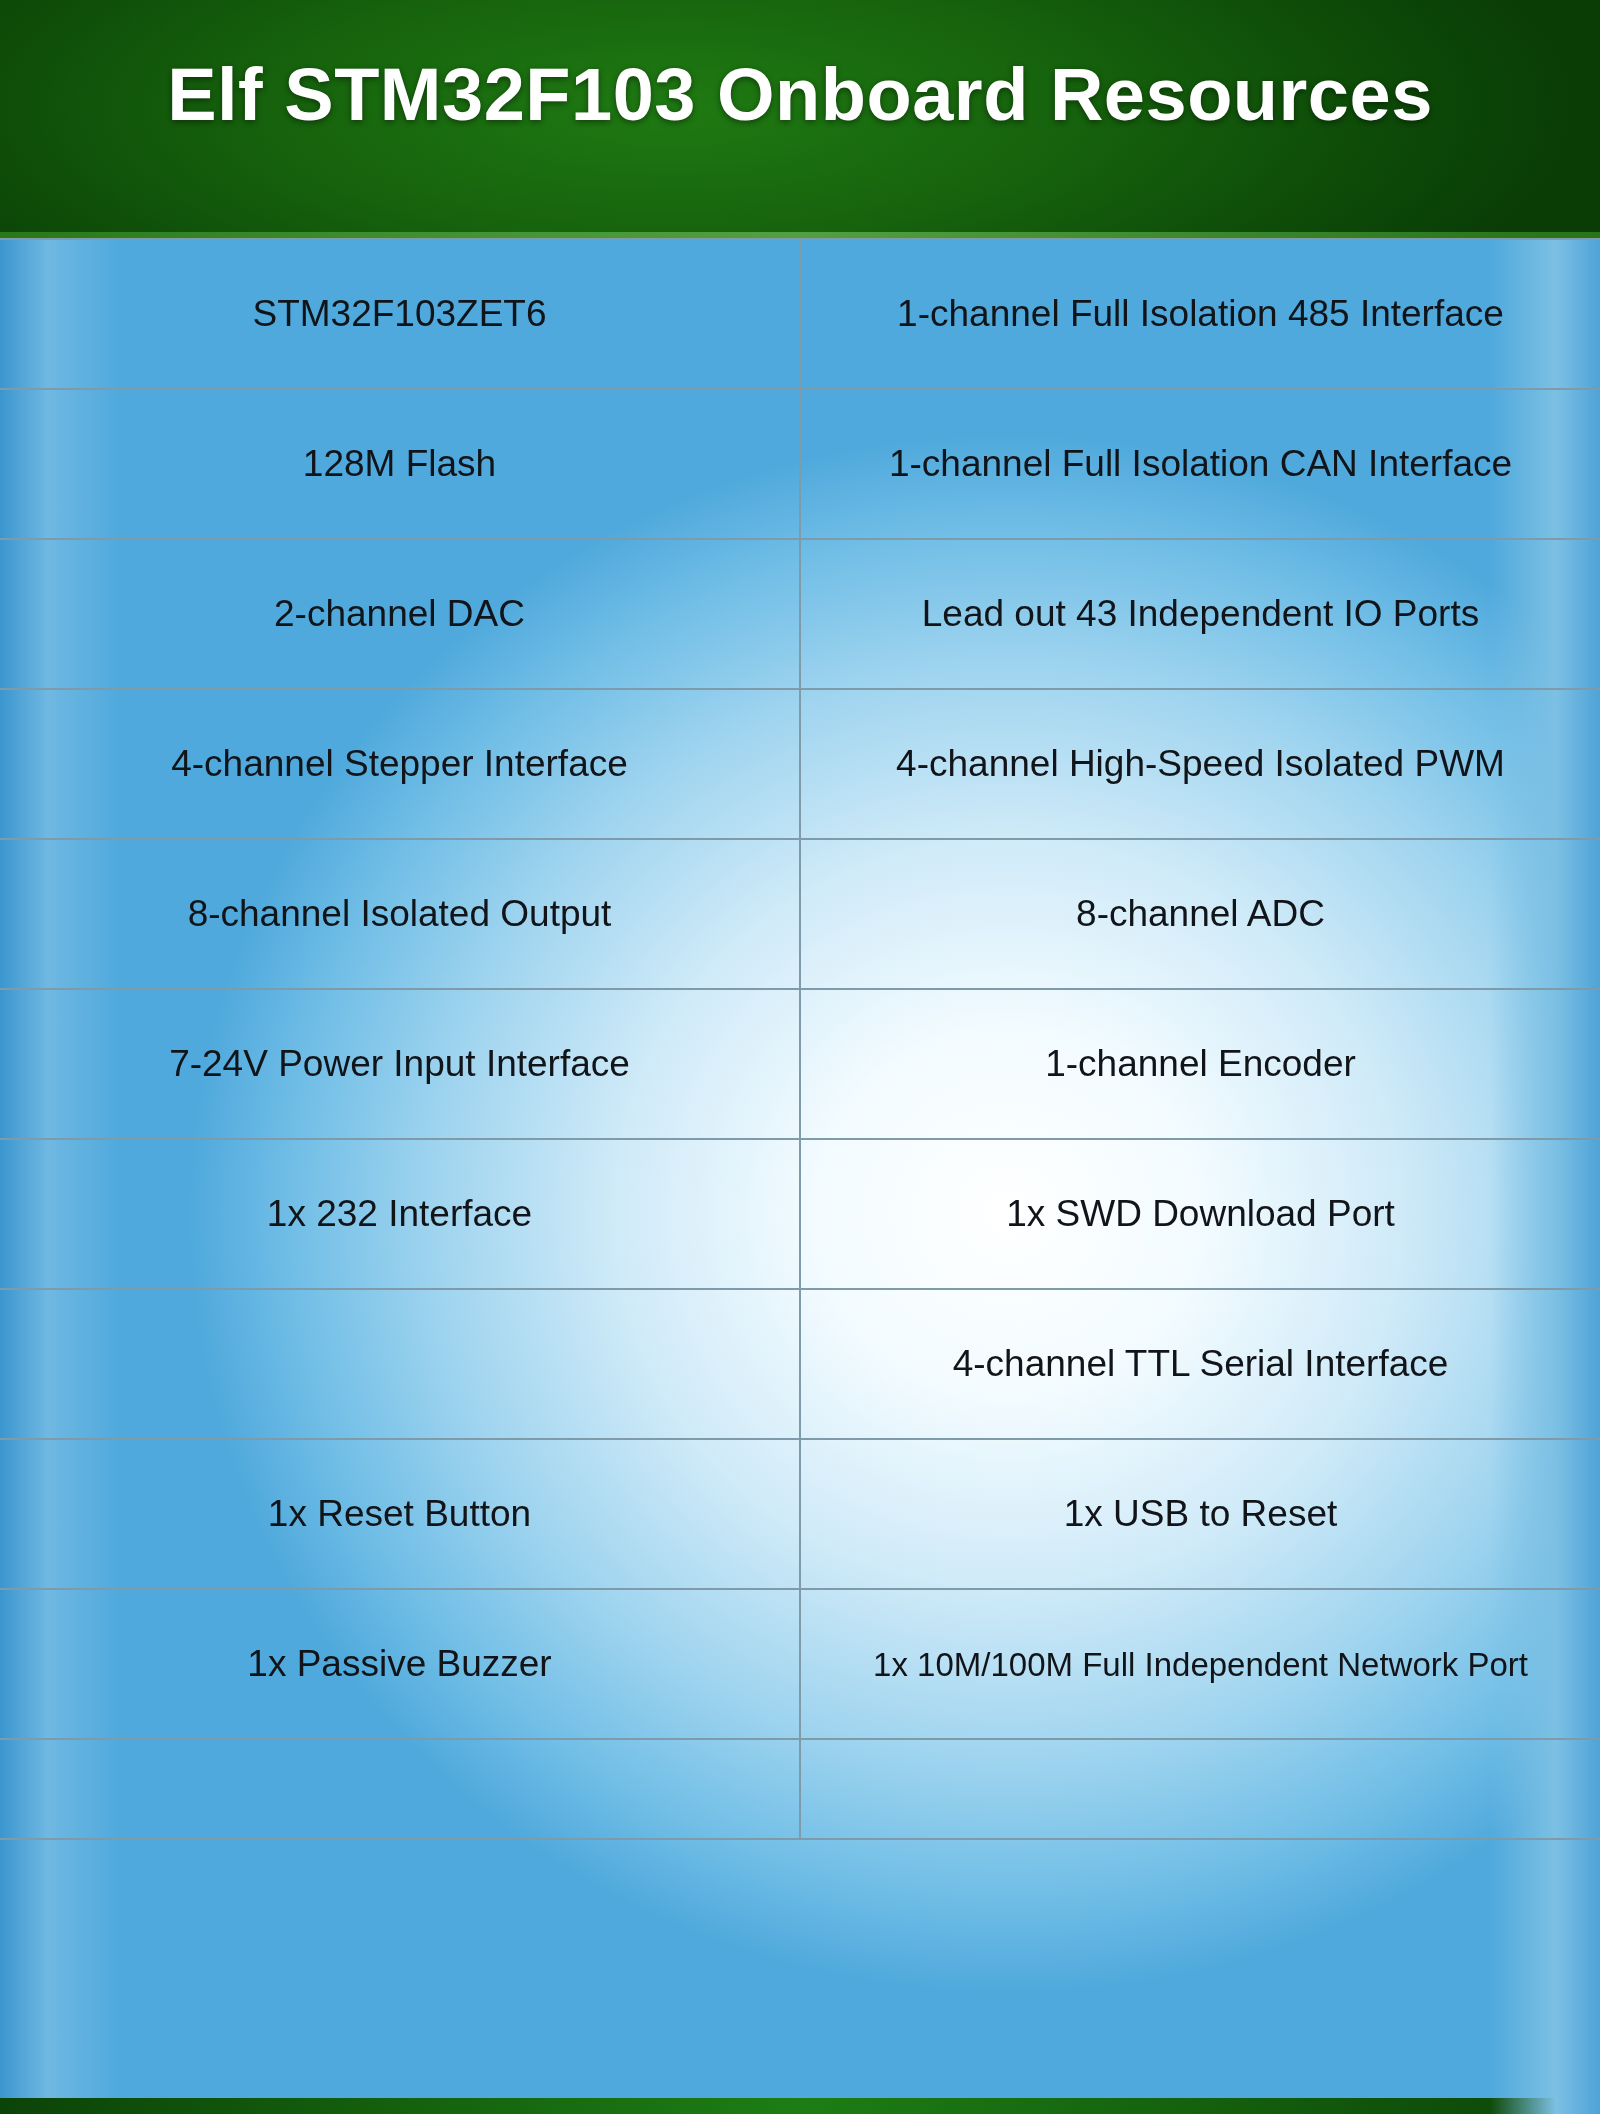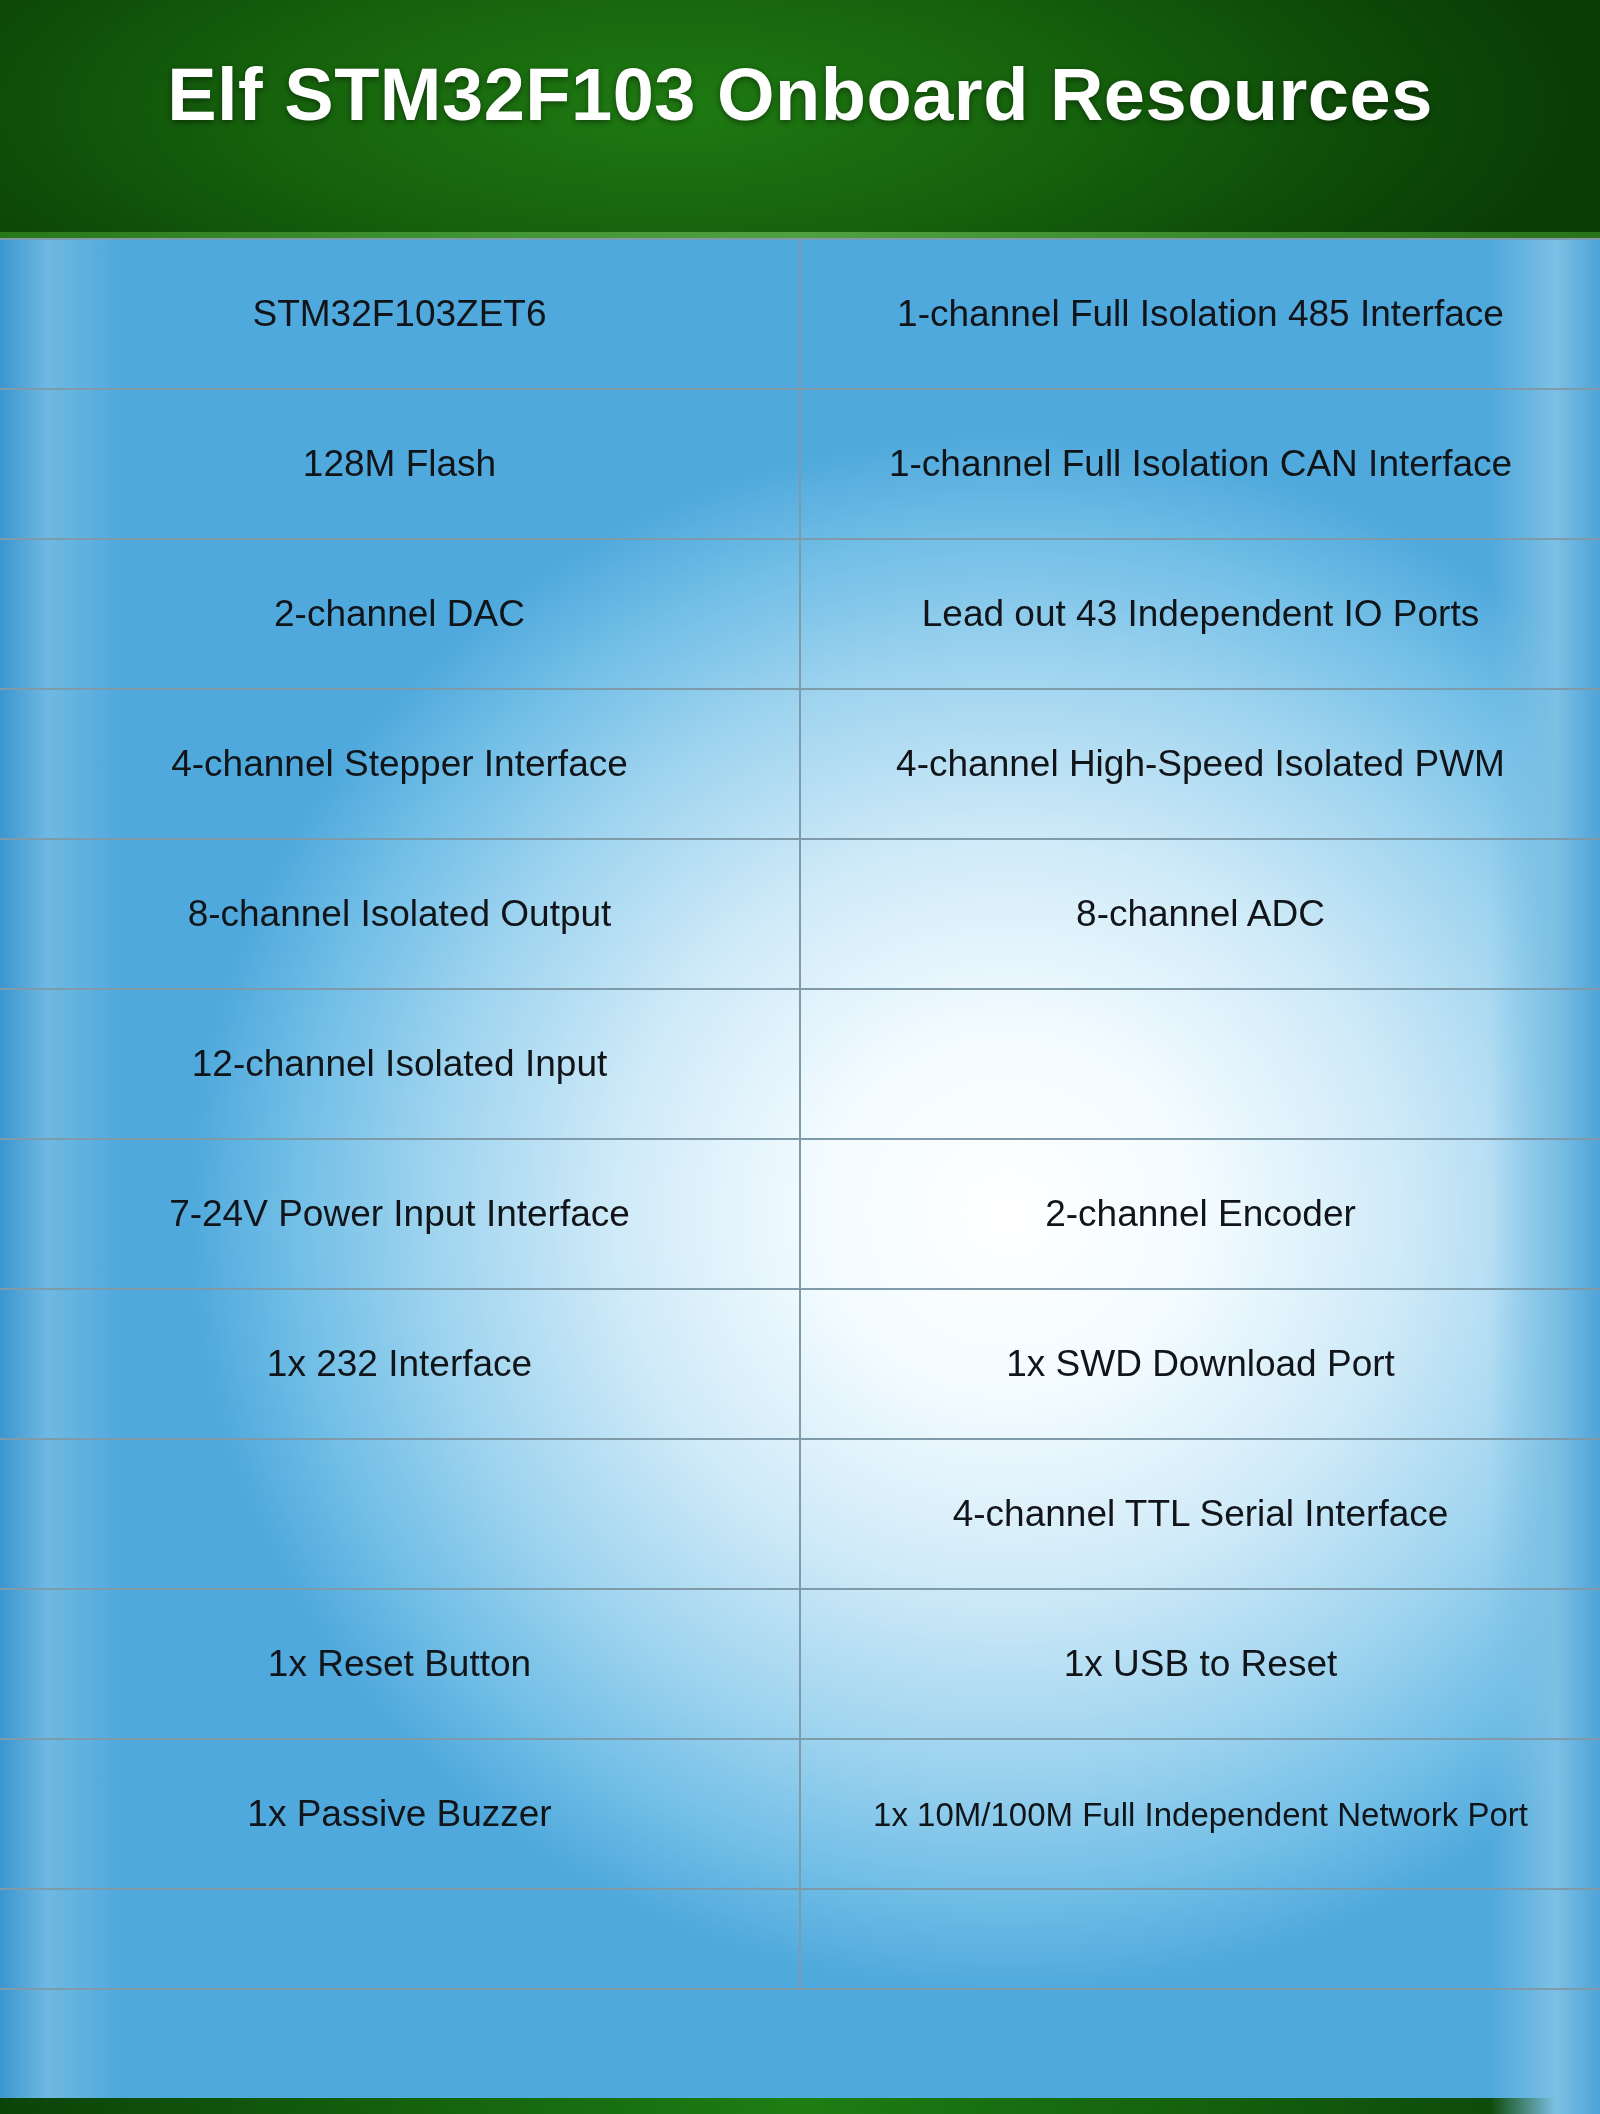--- a/index.html
+++ b/index.html
@@ -154,26 +154,22 @@
         </tr>
         <tr>
           <td class="col-left"><span class="fit">4-channel Stepper Interface</span></td>
           <td class="col-right"><span class="fit">4-channel High-Speed Isolated PWM</span></td>
         </tr>
         <tr>
           <td class="col-left"><span class="fit">8-channel Isolated Output</span></td>
           <td class="col-right"><span class="fit">8-channel ADC</span></td>
         </tr>
         <tr>
-          <td class="col-left"><span class="fit">12-channel Isolated Input</span></td>
-          <td class="col-right"><span class="fit"></span></td>
-        </tr>
-        <tr>
           <td class="col-left"><span class="fit">7-24V Power Input Interface</span></td>
-          <td class="col-right"><span class="fit">2-channel Encoder</span></td>
+          <td class="col-right"><span class="fit">1-channel Encoder</span></td>
         </tr>
         <tr>
           <td class="col-left"><span class="fit">1x 232 Interface</span></td>
           <td class="col-right"><span class="fit">1x SWD Download Port</span></td>
         </tr>
         <tr>
           <td class="col-left"><span class="fit"></span></td>
           <td class="col-right"><span class="fit">4-channel TTL Serial Interface</span></td>
         </tr>
         <tr>

